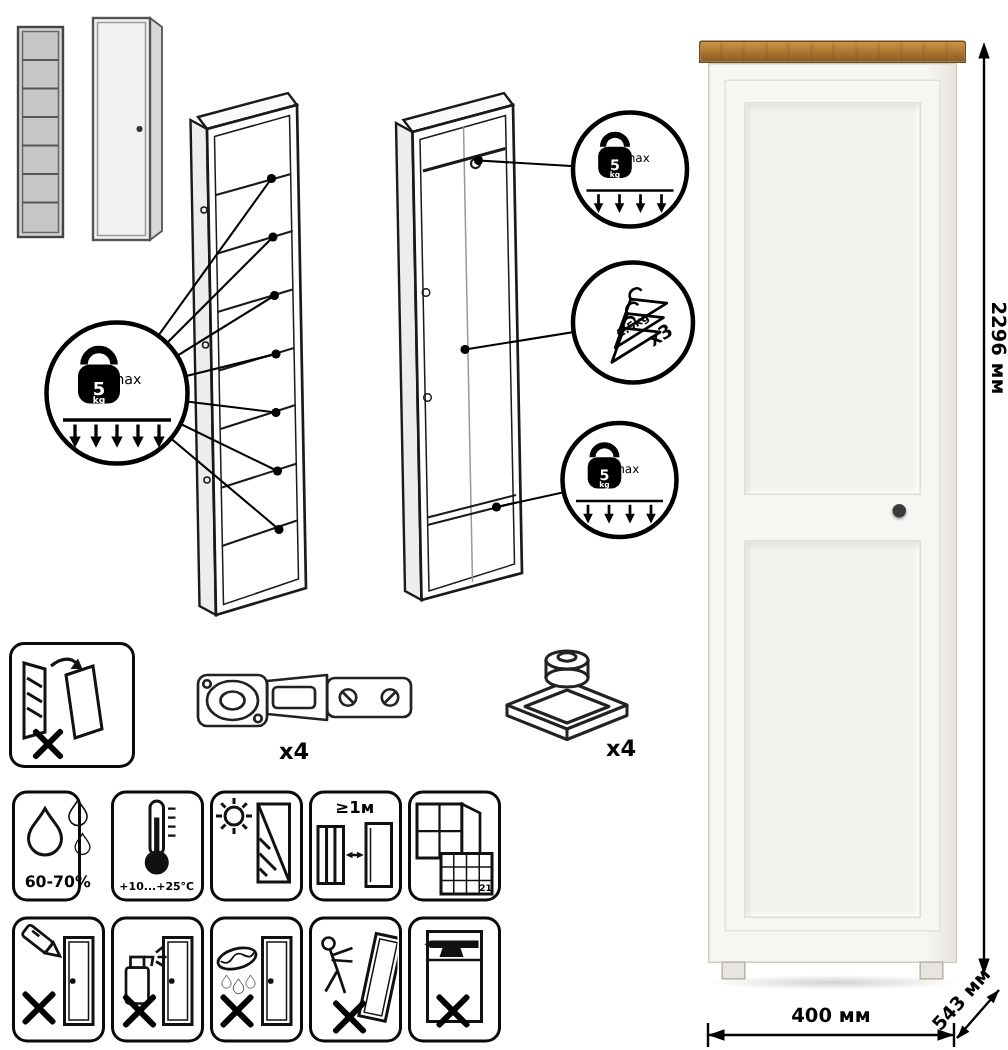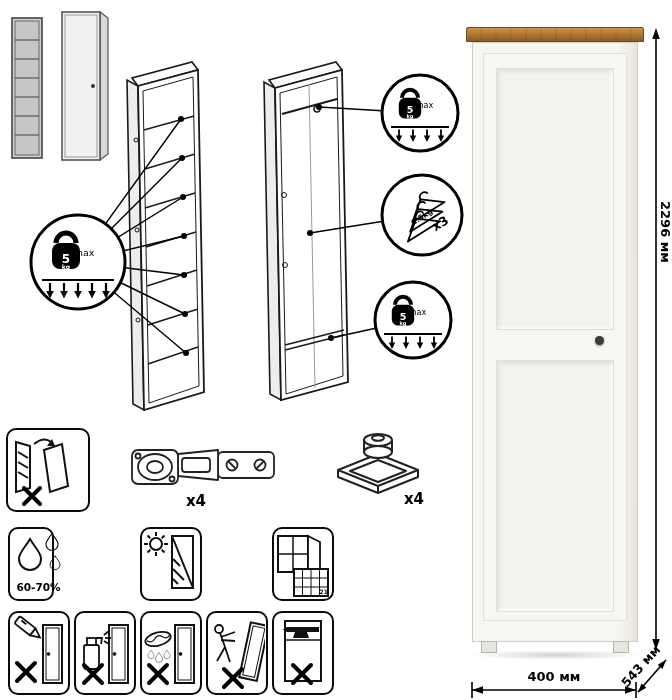--- a/index.html
+++ b/index.html
@@ -263,20 +263,36 @@
     <svg width="57" height="69" viewBox="0 0 57 69">
       <g stroke="#111" stroke-width="2" fill="none">
         <path transform="translate(20,24)" d="M0,-14 C5,-5 11,-1 11,6 A11,11 0 1 1 -11,6 C-11,-1 -5,-5 0,-14 Z"></path>
         <path transform="translate(42,12) scale(0.55)" d="M0,-14 C5,-5 11,-1 11,6 A11,11 0 1 1 -11,6 C-11,-1 -5,-5 0,-14 Z"></path>
         <path transform="translate(45,33) scale(0.45)" d="M0,-14 C5,-5 11,-1 11,6 A11,11 0 1 1 -11,6 C-11,-1 -5,-5 0,-14 Z"></path>
       </g>
       <text x="28.5" y="62" font-size="10.5" class="tb bold">60-70%</text>
     </svg>
   </div>
 
+  <div class="box" style="left:74px;top:527px;width:62px;height:74px">
+    <svg width="57" height="69" viewBox="0 0 57 69">
+      <g>
+        <rect x="24" y="5" width="9" height="36" rx="4.5" fill="#fff" stroke="#111" stroke-width="2"></rect>
+        <line x1="28.5" y1="16" x2="28.5" y2="42" stroke="#111" stroke-width="3.5"></line>
+        <circle cx="28.5" cy="46" r="8" fill="#111"></circle>
+        <g stroke="#111" stroke-width="1.5">
+          <line x1="36" y1="10" x2="41" y2="10"></line>
+            <line x1="36" y1="16" x2="41" y2="16"></line>
+          <line x1="36" y1="22" x2="41" y2="22"></line>
+            <line x1="36" y1="28" x2="41" y2="28"></line>
+        </g>
+      </g>
+      <text x="28.5" y="64" font-size="7.3" class="tb bold">+10...+25°C</text>
+    </svg>
+  </div>
 
   <div class="box" style="left:140px;top:527px;width:62px;height:74px">
     <svg width="57" height="69" viewBox="0 0 57 69">
       <g stroke="#111" stroke-width="2" fill="none">
         <g>
           <circle cx="14" cy="15" r="6"></circle>
           <line x1="14" y1="7" x2="14" y2="3"></line>
             <line x1="14" y1="23" x2="14" y2="27"></line>
           <line x1="6" y1="15" x2="2" y2="15"></line>
             <line x1="22" y1="15" x2="26" y2="15"></line>
@@ -289,20 +305,41 @@
           <rect x="30" y="7" width="21" height="52"></rect>
           <line x1="30" y1="7" x2="51" y2="59"></line>
           <line x1="31" y1="30" x2="38" y2="37"></line>
             <line x1="31" y1="40" x2="42" y2="51"></line>
             <line x1="31" y1="50" x2="36" y2="55"></line>
         </g>
       </g>
     </svg>
   </div>
 
+  <div class="box" style="left:206px;top:527px;width:62px;height:74px">
+    <svg width="57" height="69" viewBox="0 0 57 69">
+      <text x="28.5" y="13" font-size="11" class="tb bold">≥1м</text>
+      <g stroke="#111" stroke-width="2" fill="none">
+        <g>
+          <rect x="4" y="22" width="17" height="38"></rect>
+          <line x1="9.7" y1="22" x2="9.7" y2="60"></line>
+            <line x1="15.3" y1="22" x2="15.3" y2="60"></line>
+        </g>
+        <g>
+          <rect x="36" y="20" width="17" height="42"></rect>
+          <line x1="39" y1="23" x2="39" y2="59" stroke-width="1"></line>
+        </g>
+      </g>
+      <g>
+        <line x1="25" y1="41" x2="32" y2="41" stroke="#111" stroke-width="1.8"></line>
+        <polygon points="22.5,41 27,38.8 27,43.2" fill="#111"></polygon>
+        <polygon points="34.5,41 30,38.8 30,43.2" fill="#111"></polygon>
+      </g>
+    </svg>
+  </div>
 
   <div class="box" style="left:272px;top:527px;width:62px;height:74px">
     <svg width="57" height="69" viewBox="0 0 57 69">
       <g stroke="#111" fill="#fff">
         <rect x="4" y="7" width="30" height="36" stroke-width="2"></rect>
         <line x1="19" y1="7" x2="19" y2="43" stroke-width="1.5"></line>
         <line x1="4" y1="25" x2="34" y2="25" stroke-width="1.5"></line>
         <polygon points="34,7 46,13 46,49 34,43" stroke-width="1.8"></polygon>
       </g>
       <g>

